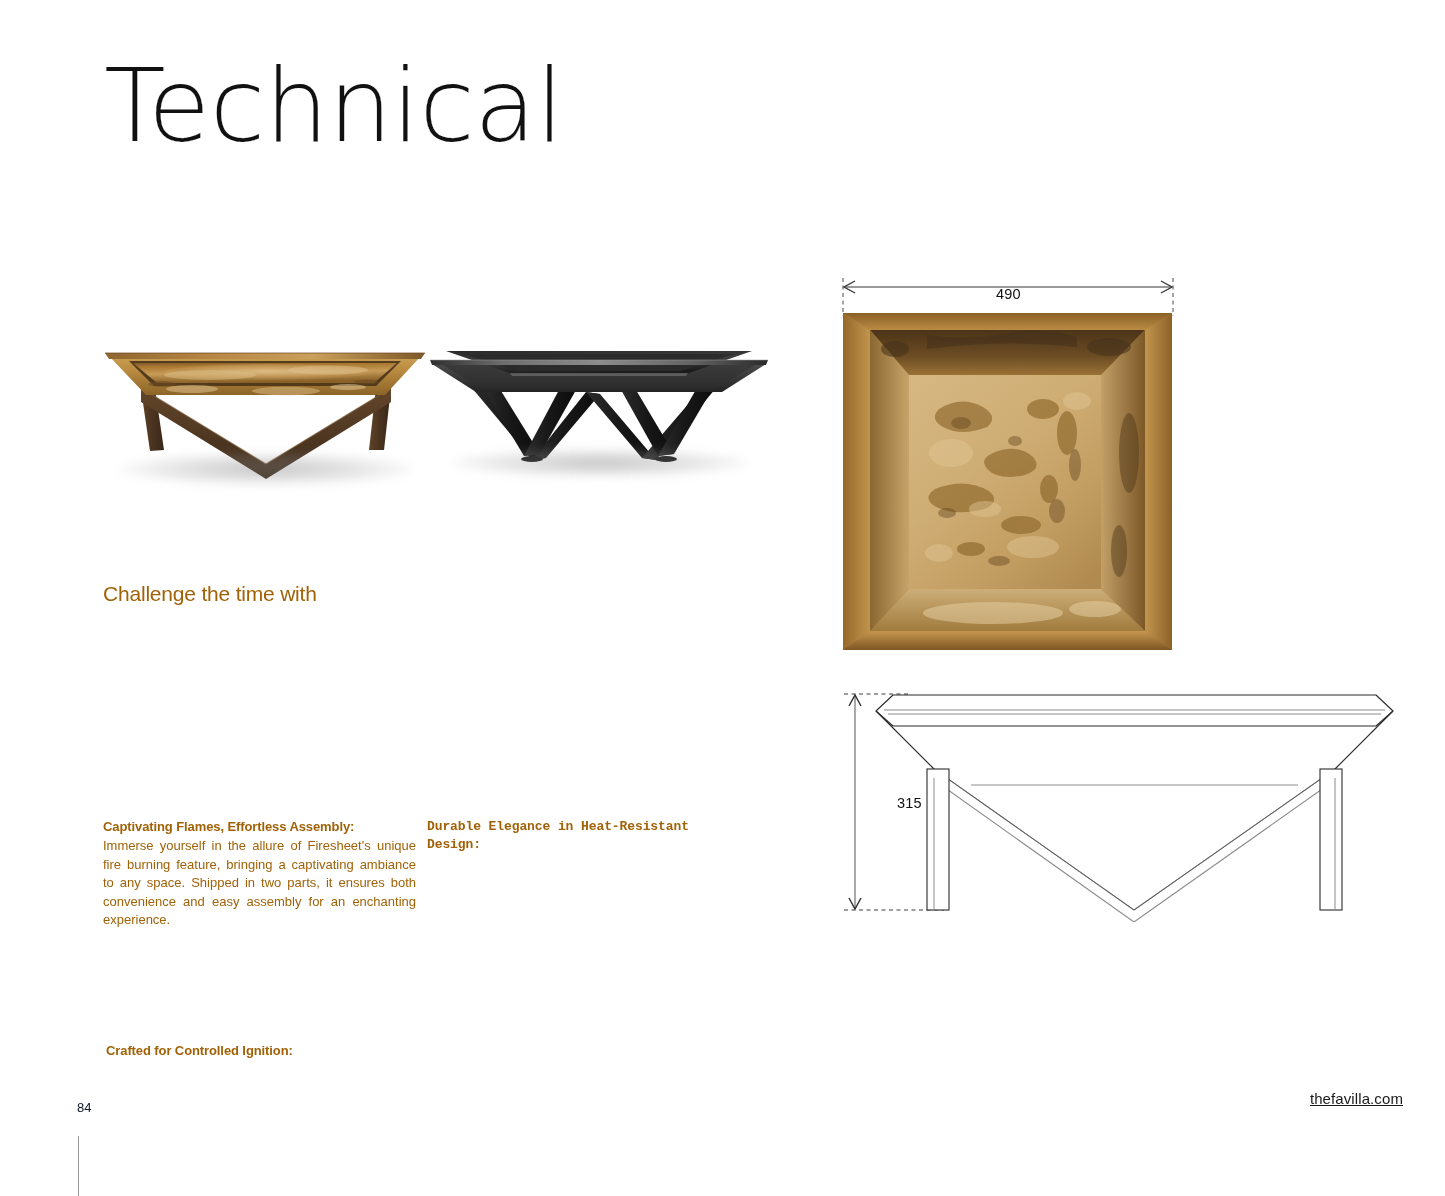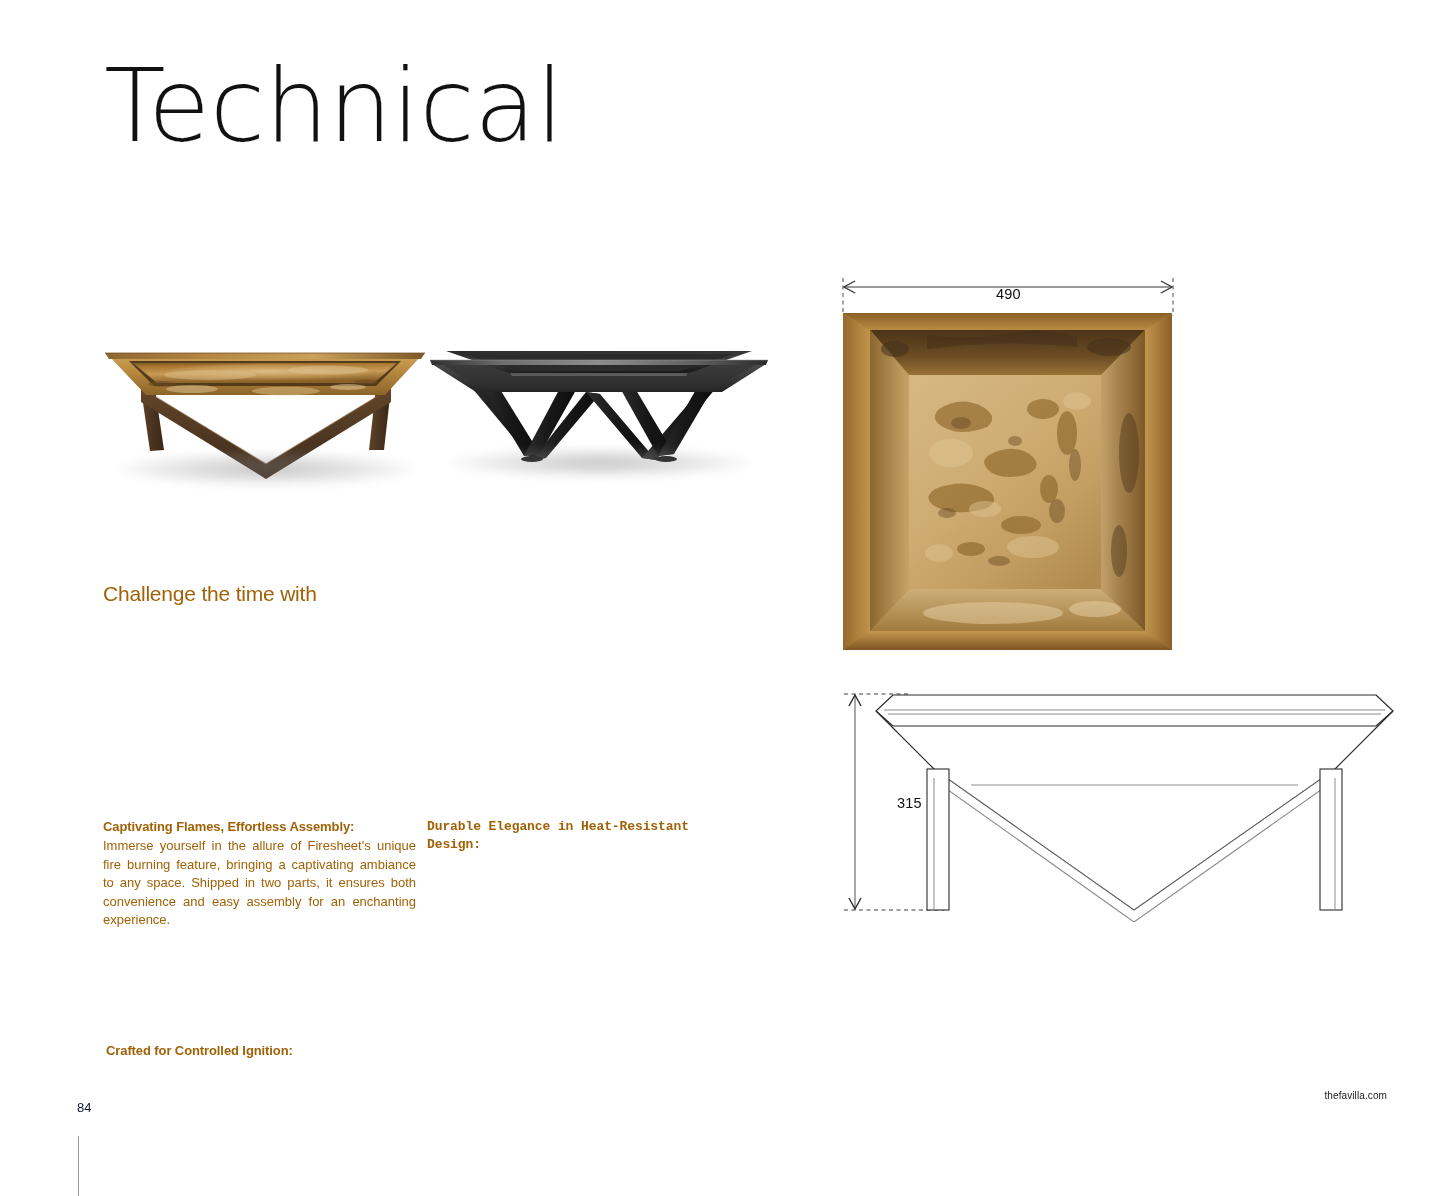--- a/index.html
+++ b/index.html
@@ -64,23 +64,24 @@
   #page-number {
     position:absolute; left:77px; top:1100px;
     font-size:13px; color:#0f172a;
   }
   #footer-rule {
     position:absolute; left:78px; top:1136px;
     width:1px; height:60px;
     background:#9a9a9a;
   }
   #site-url {
-    position:absolute; right:58px; top:1090px;
-    font-size:10px; color:#1a1a1a;
+    position:absolute; right:42px; top:1090px;
+    font-size:15px; color:#1a1a1a;
     letter-spacing:0.1px;
+    text-decoration:underline;
   }
 
   
   .photo { position:absolute; overflow:visible; }
 
   #photo-rust-angle { left:100px; top:312px; width:330px; height:180px; }
   #photo-black-angle { left:424px; top:330px; width:350px; height:155px; }
   #photo-rust-top { left:843px; top:313px; width:329px; height:337px; }
 
   .ground-shadow {

